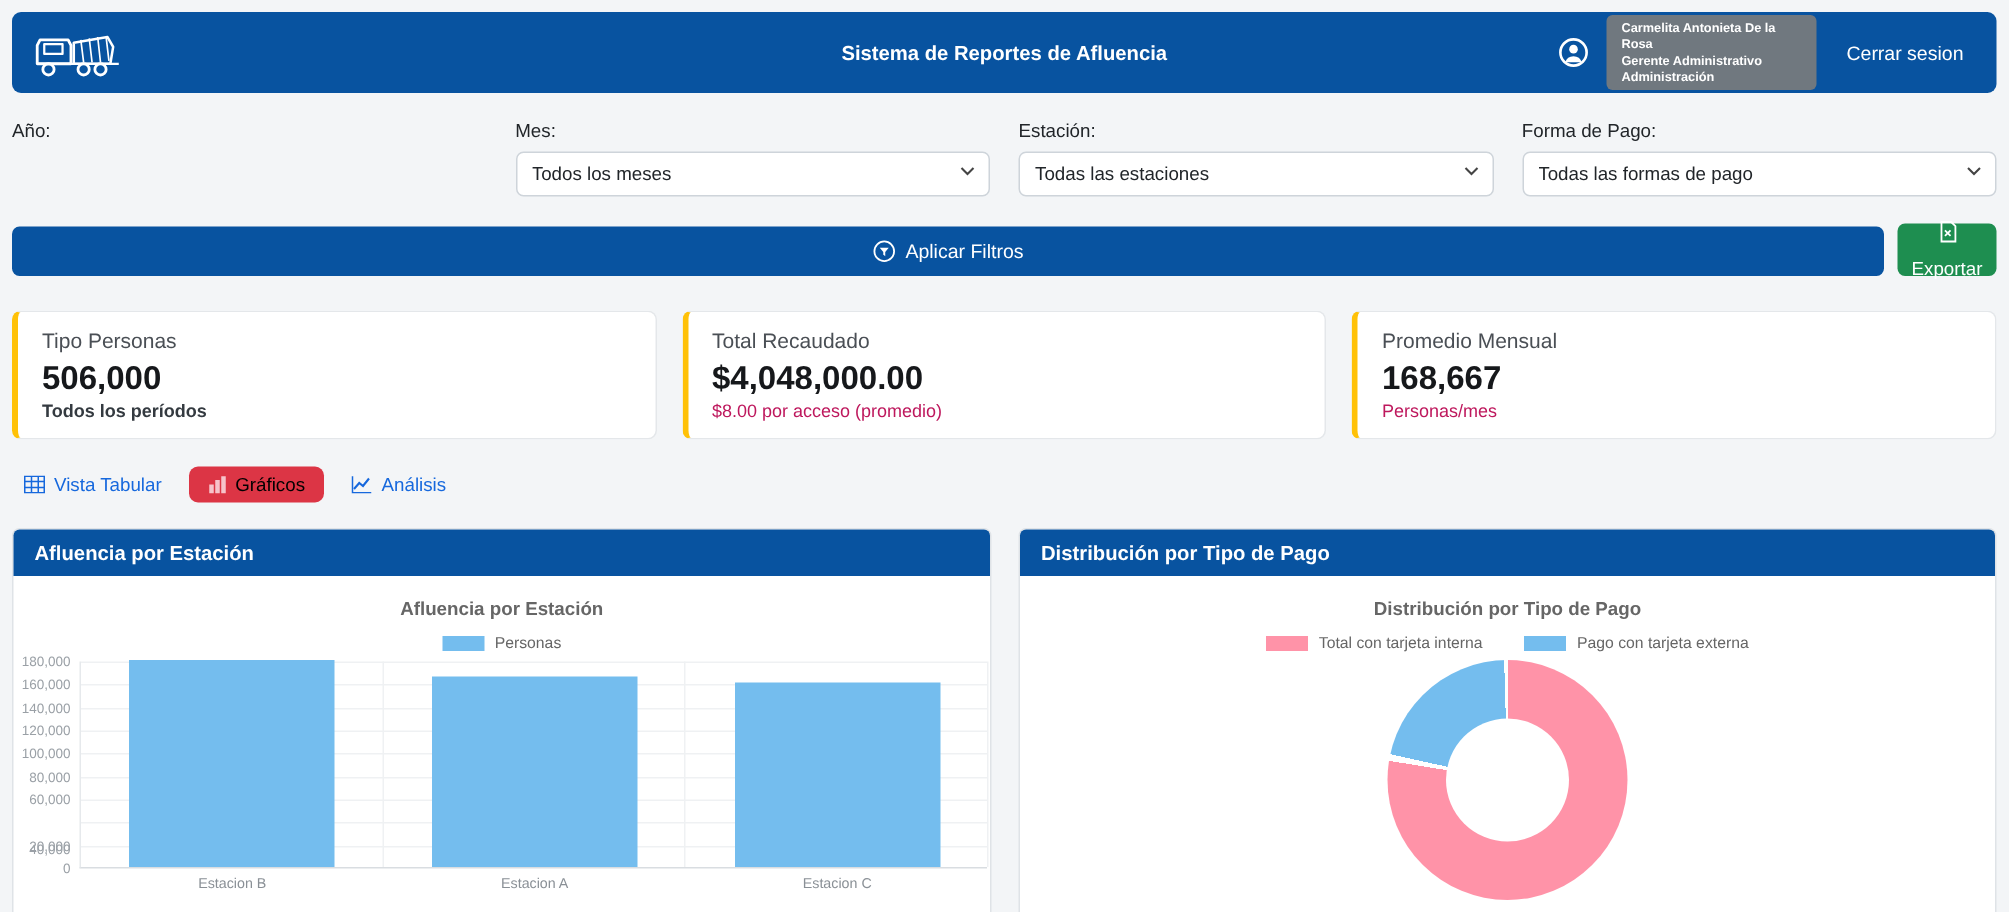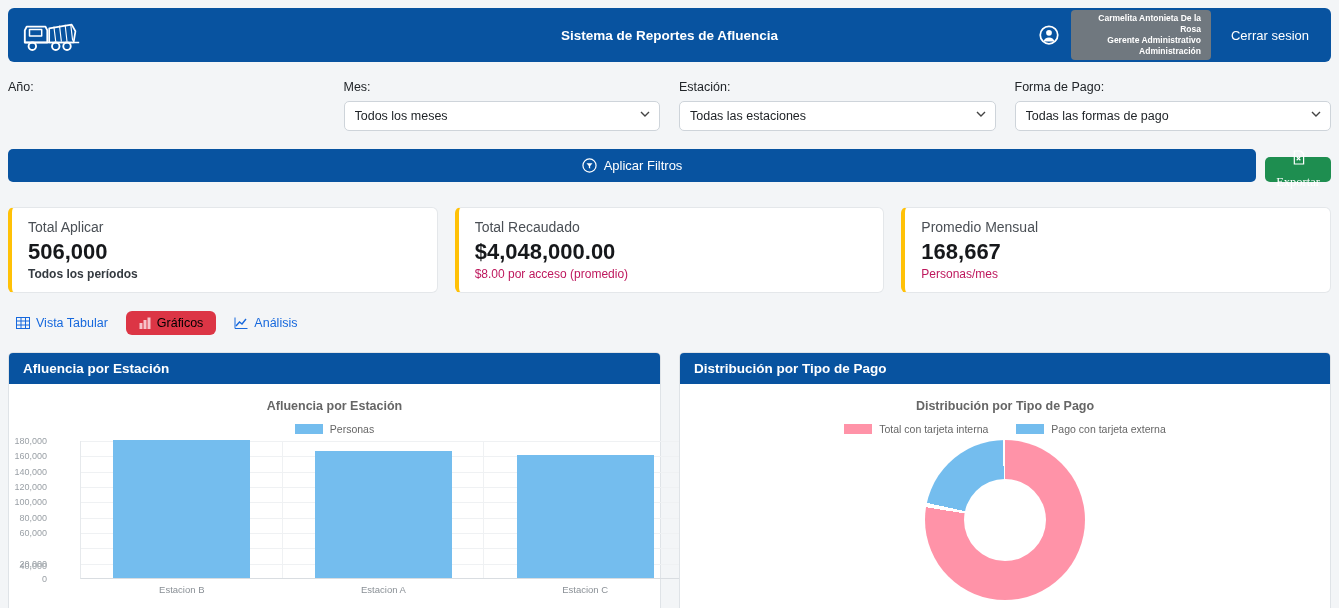--- a/index.html
+++ b/index.html
@@ -16,21 +16,21 @@
   }
   .brand-logo { width:66px; height:42px; display:flex; align-items:center; }
   .nav-title {
     position:absolute; left:0; right:0; text-align:center;
     color:#fff; font-weight:bold; font-size:13.5px; pointer-events:none;
   }
   .nav-right { margin-left:auto; display:flex; align-items:center; gap:12px; z-index:2; }
   .user-icon { width:20px; height:20px; display:flex; }
   .user-badge {
     background:#70787f; color:#fff; font-size:8.5px; font-weight:bold;
-    text-align:right; line-height:1.3; padding:3px 10px; border-radius:4px;
+    text-align:left; line-height:1.3; padding:3px 10px; border-radius:4px;
     max-width:140px;
   }
   .logout { color:#fff; font-size:13px; padding:6px 8px; cursor:pointer; white-space:nowrap; }
 
   
   .filters {
     position:absolute; left:8px; right:8px; top:80px;
     display:grid; grid-template-columns:repeat(4,1fr); column-gap:19px;
   }
   .filter-label { font-size:12.5px; color:#212529; margin-bottom:7px; }
@@ -46,22 +46,22 @@
   .actions {
     position:absolute; left:8px; right:8px; top:149px;
     display:flex; align-items:flex-end; gap:9px;
   }
   .btn-apply {
     flex:1; height:33px; background:#0853a0; color:#fff; border:none; border-radius:5px;
     font-family:inherit; font-size:13px; display:flex; align-items:center; justify-content:center;
     gap:7px; cursor:pointer;
   }
   .btn-export {
-    width:66px; height:25px; background:#1e8e50; color:#fff; border:none; border-radius:5px;
-    font-family:Liberation Serif, serif; font-size:12.5px; display:flex; flex-direction:column;
+    width:66px; height:35px; background:#1e8e50; color:#fff; border:none; border-radius:5px;
+    font-family:Liberation Sans, sans-serif; font-size:12.5px; display:flex; flex-direction:column;
     align-items:center; justify-content:center; gap:10px; cursor:pointer;
   }
 
   
   .cards {
     position:absolute; left:8px; right:8px; top:207px;
     display:grid; grid-template-columns:repeat(3,1fr); column-gap:17px;
   }
   .card {
     background:#fff; border:1px solid #e4e7ea; border-left:4px solid #ffc107;
@@ -101,21 +101,21 @@
   .legend-row { display:flex; justify-content:center; align-items:center; gap:28px; margin-top:10px; }
   .legend-item { display:flex; align-items:center; gap:7px; font-size:10.5px; color:#666; }
   .legend-swatch { width:28px; height:10px; display:inline-block; }
 
   
   .bar-chart-wrap { position:absolute; left:4px; top:57px; right:4px; }
   #bar-yaxis { position:absolute; left:0; top:0; width:38px; height:138px; }
   .ytick { position:absolute; right:4px; font-size:9px; color:#9aa0a6; transform:translateY(-50%); }
   #bar-plot {
     position:absolute; left:40px; top:0; width:605px; height:138px;
-    border-bottom:1px solid #d9dde1; border-left:1px solid #e6e9ec;margin-left:27px;
+    border-bottom:1px solid #d9dde1; border-left:1px solid #e6e9ec;
   }
   .gridline-h { position:absolute; left:0; right:0; height:1px; background:#eff1f3; }
   .gridline-v { position:absolute; top:0; bottom:0; width:1px; background:#eff1f3; }
   .bar { position:absolute; bottom:0; background:#74bdee; }
   .xlabel {
     position:absolute; top:143px; font-size:9.5px; color:#8a9096; text-align:center;
   }
 
   
   .donut-wrap { position:absolute; left:0; right:0; top:56px; display:flex; justify-content:center; }
@@ -221,21 +221,21 @@
         <path d="M2.5 1 h7 l3 3 v11 h-10 z" fill="none" stroke="#fff" stroke-width="1.3"></path>
         <path d="M5 7 l4 4 M9 7 l-4 4" stroke="#fff" stroke-width="1.3"></path>
       </svg>
     </span>
     <span>Exportar</span>
   </button>
 </div>
 
 <div class="cards">
   <div class="card">
-    <div class="card-title">Total Aplicar</div>
+    <div class="card-title">Tipo Personas</div>
     <div class="card-value">506,000</div>
     <div class="card-sub strong">Todos los períodos</div>
   </div>
   <div class="card">
     <div class="card-title">Total Recaudado</div>
     <div class="card-value">$4,048,000.00</div>
     <div class="card-sub">$8.00 por acceso (promedio)</div>
   </div>
   <div class="card">
     <div class="card-title">Promedio Mensual</div>

